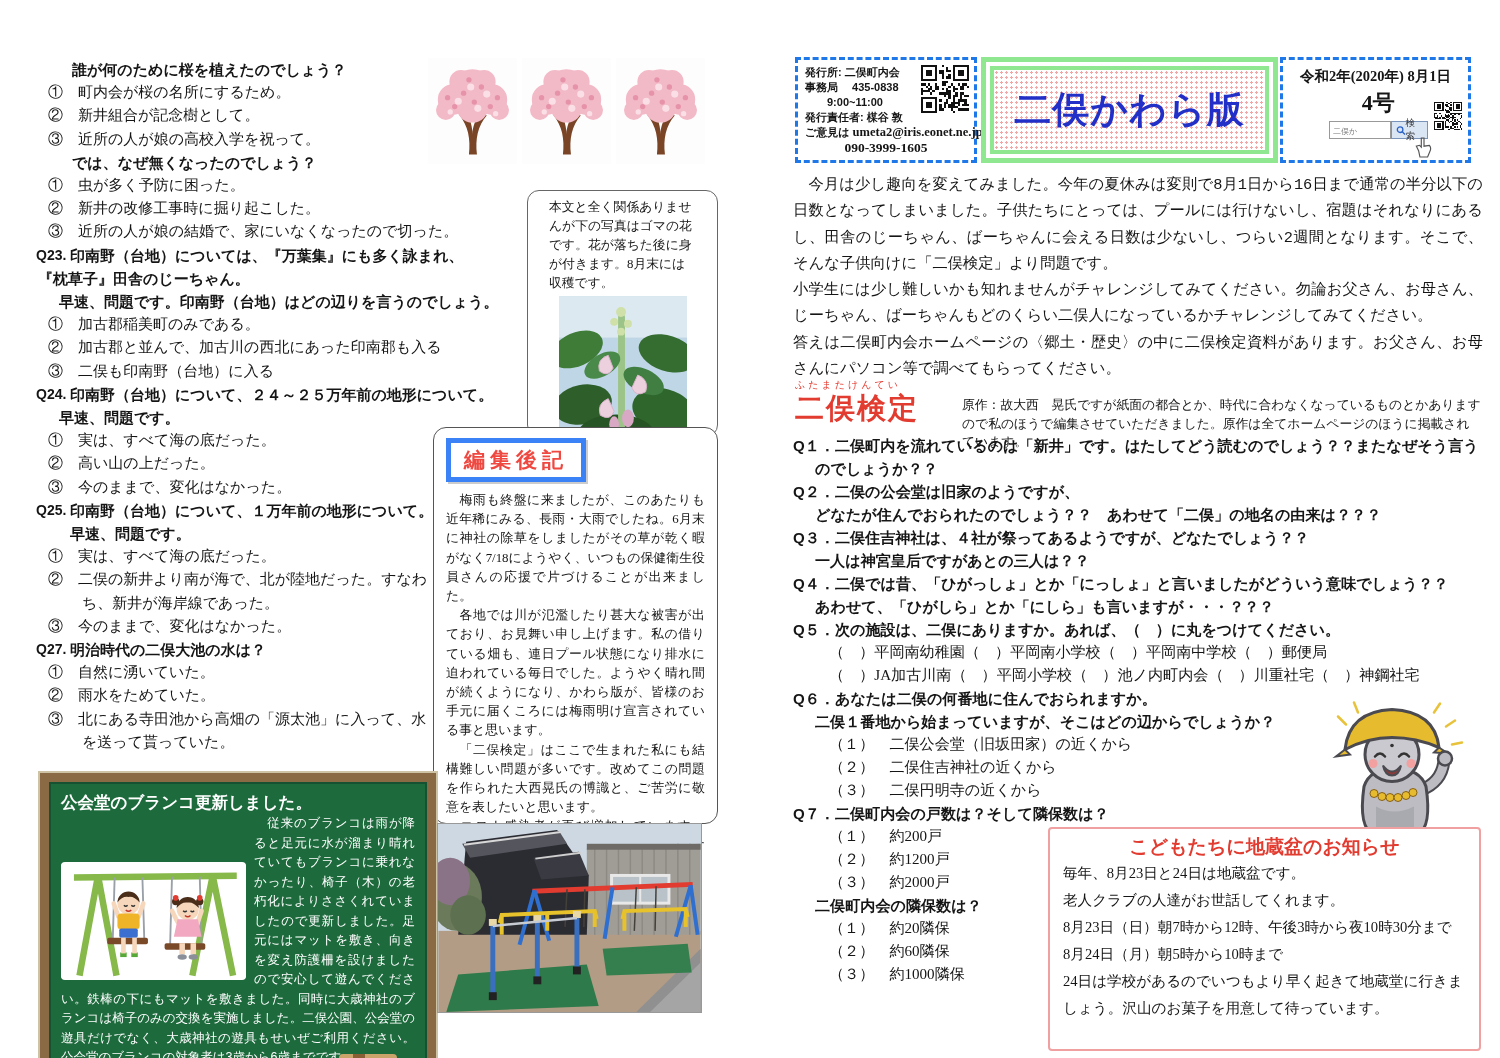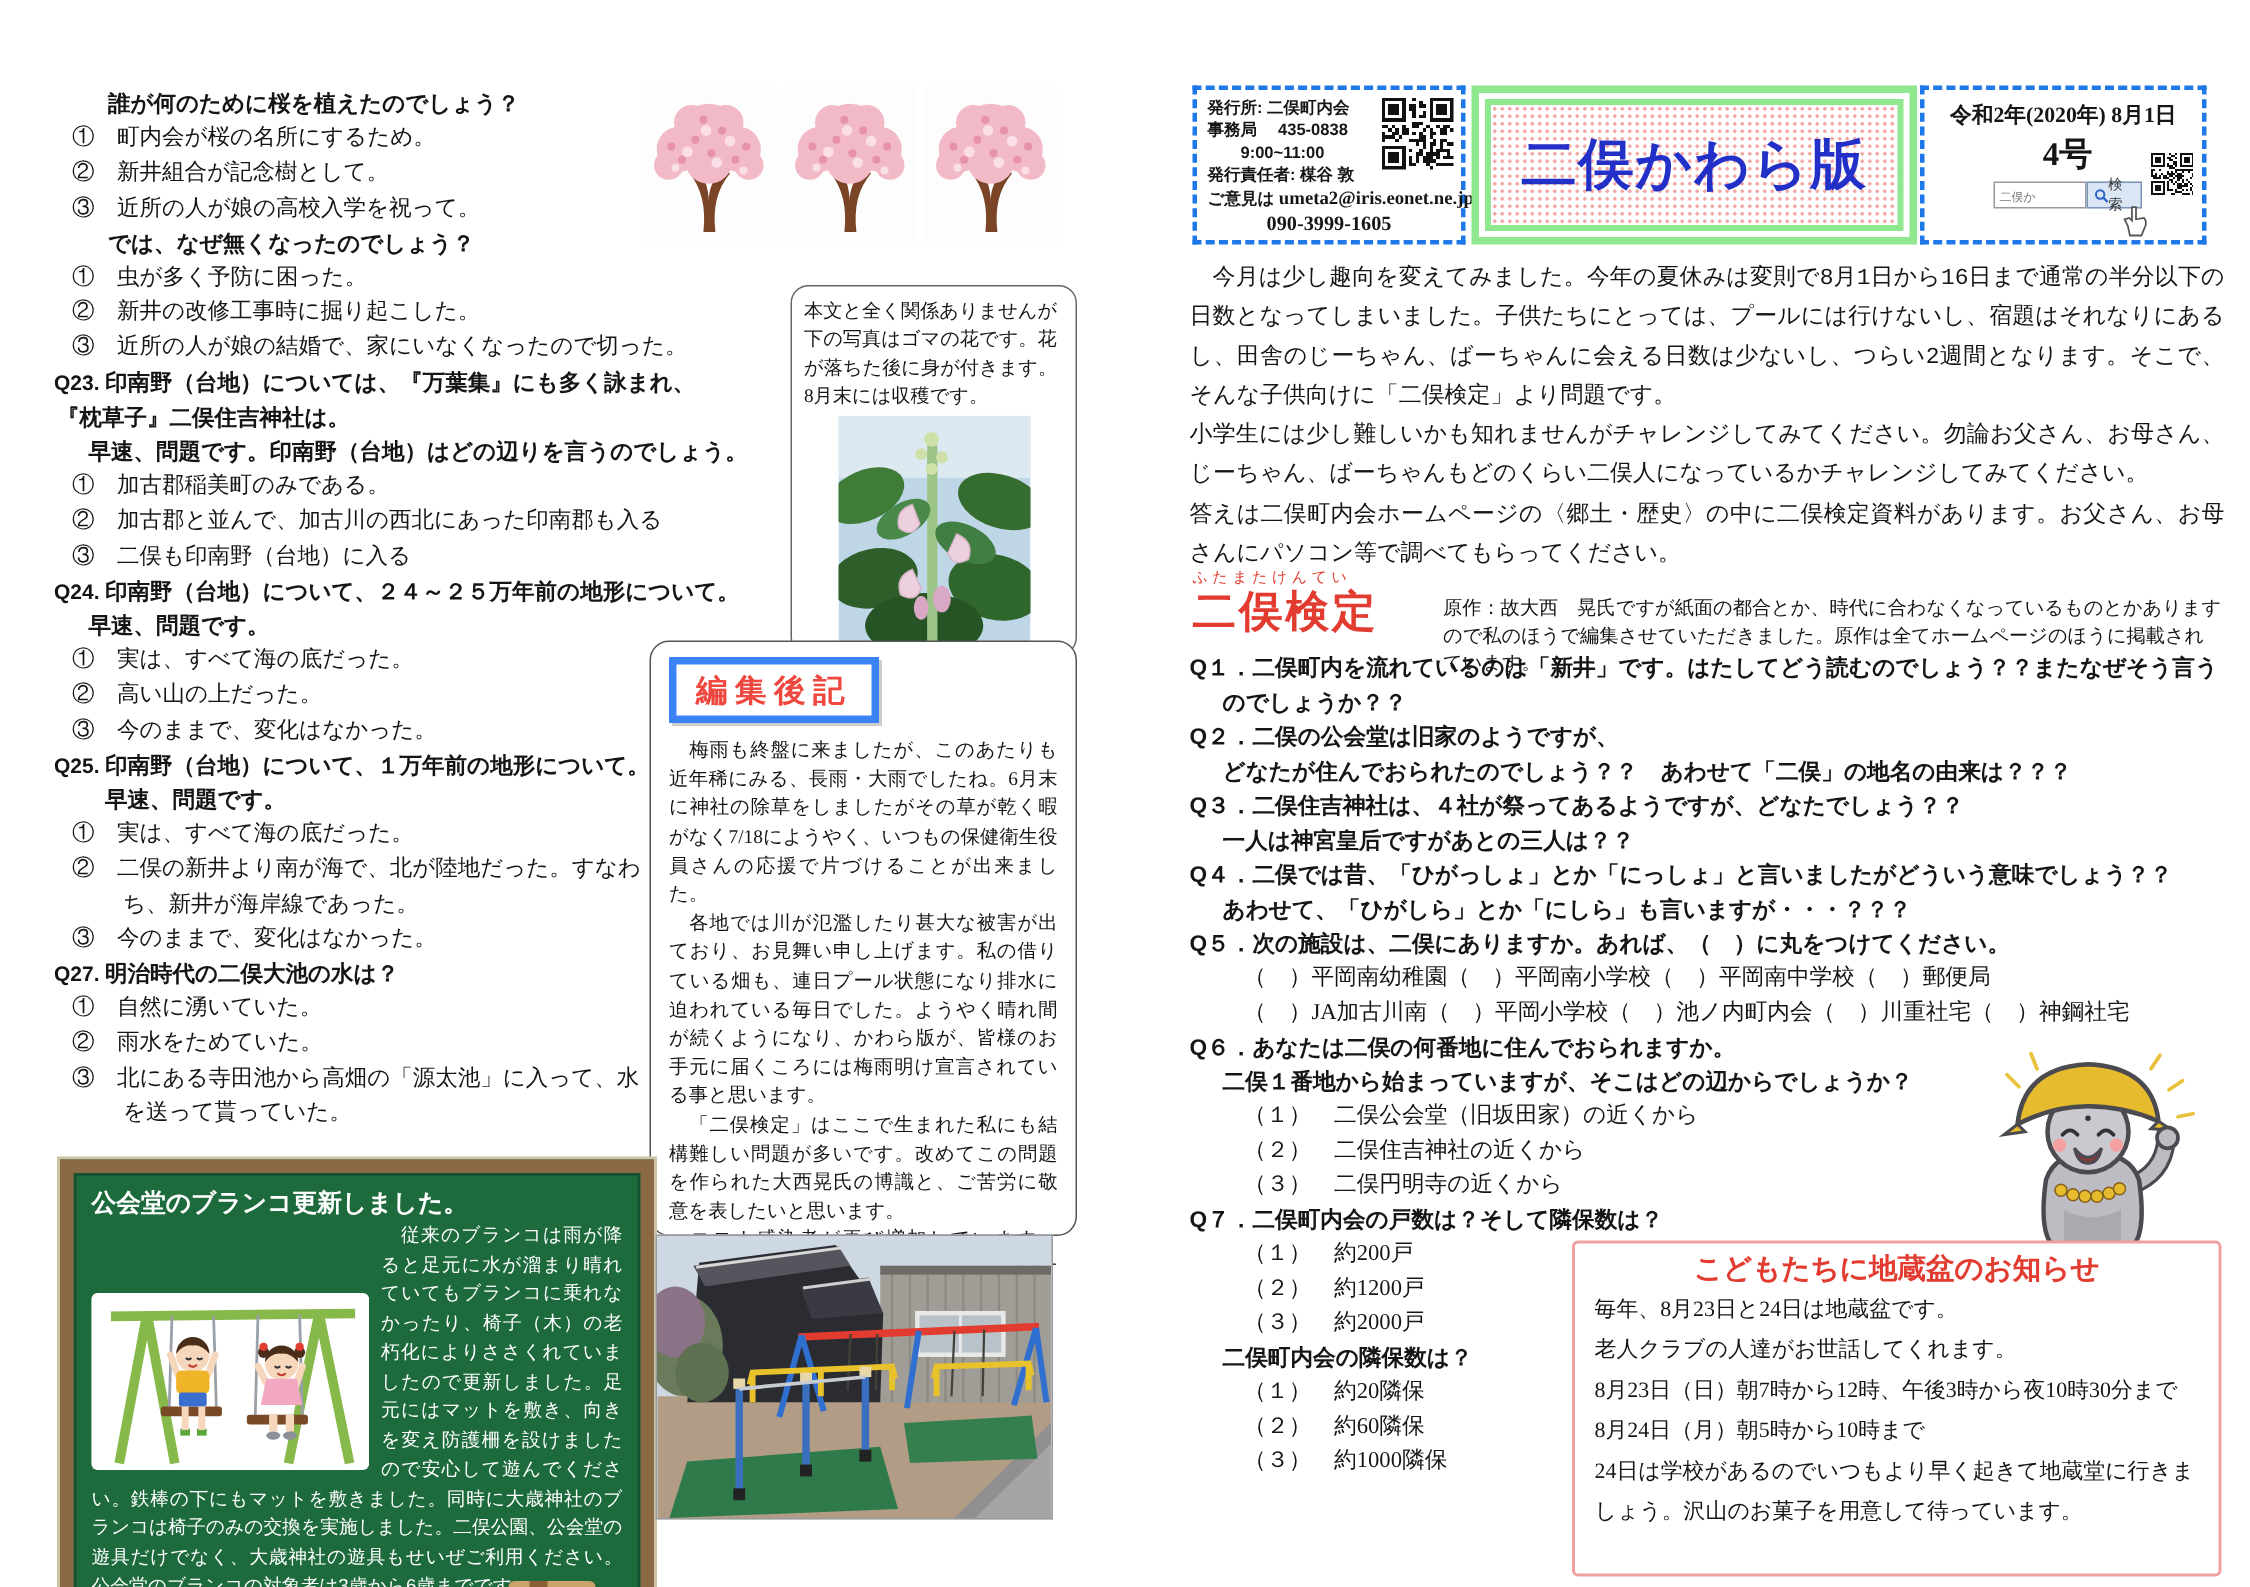--- a/index.html
+++ b/index.html
@@ -16,21 +16,21 @@
   .qblock.narrow{width:398px;}
   .qlabel{position:absolute;left:0;top:0;font-family:"Liberation Sans","DejaVu Sans",sans-serif;
           font-weight:bold;font-size:14px;}
   .qhead{margin-left:34px;font-family:"Liberation Sans","DejaVu Sans",sans-serif;font-weight:bold;}
   .qblock.nolabel .qhead{margin-left:36px;}
   .qhead2{margin-left:2px;font-family:"Liberation Sans","DejaVu Sans",sans-serif;font-weight:bold;}
   .qsub{margin-left:23px;font-family:"Liberation Sans","DejaVu Sans",sans-serif;font-weight:bold;}
   .qopt{margin-left:12px;padding-left:34px;text-indent:-34px;}
 
   #sesame-note{position:absolute;left:527px;top:190px;width:191px;height:247px;
-               border:1.5px solid #666;border-radius:12px;padding:7px 8px 5px;
+               border:1.5px solid #666;border-radius:12px;padding:7px 21px 5px;
                font-size:12.8px;line-height:19px;background:#fff;}
   #sesame-note svg{display:block;margin:3px auto 0;}
 
   #editors-note{position:absolute;left:433px;top:427px;width:285px;height:397px;
                 border:1.5px solid #555;border-radius:13px;padding:10px 12px 6px;background:#fff;}
   .en-title{width:140px;border:5px solid #3b82f6;box-shadow:2px 2px 0 #ccc;padding:3px 6px;text-align:center;
             font-family:"Liberation Sans","DejaVu Sans",sans-serif;font-weight:bold;font-size:21px;
             color:#ef4840;letter-spacing:5px;}
   #editors-paragraphs{margin-top:9px;}
   #editors-paragraphs p{margin:0;font-size:12.9px;line-height:19.2px;text-align:justify;}
@@ -170,21 +170,21 @@
       </div>
       <div class="qblock nolabel">
         <div class="qhead">では、なぜ無くなったのでしょう？</div>
         <div class="qopt">①　虫が多く予防に困った。</div>
         <div class="qopt">②　新井の改修工事時に掘り起こした。</div>
         <div class="qopt">③　近所の人が娘の結婚で、家にいなくなったので切った。</div>
       </div>
       <div class="qblock">
         <span class="qlabel">Q23.</span>
         <div class="qhead">印南野（台地）については、『万葉集』にも多く詠まれ、</div>
-        <div class="qhead2">『枕草子』二俣住吉神社は。</div>
+        <div class="qhead2">『枕草子』田舎のじーちゃん。</div>
         <div class="qsub">早速、問題です。印南野（台地）はどの辺りを言うのでしょう。</div>
         <div class="qopt">①　加古郡稲美町のみである。</div>
         <div class="qopt">②　加古郡と並んで、加古川の西北にあった印南郡も入る</div>
         <div class="qopt">③　二俣も印南野（台地）に入る</div>
       </div>
       <div class="qblock">
         <span class="qlabel">Q24.</span>
         <div class="qhead">印南野（台地）について、２４～２５万年前の地形について。</div>
         <div class="qsub">早速、問題です。</div>
         <div class="qopt">①　実は、すべて海の底だった。</div>

